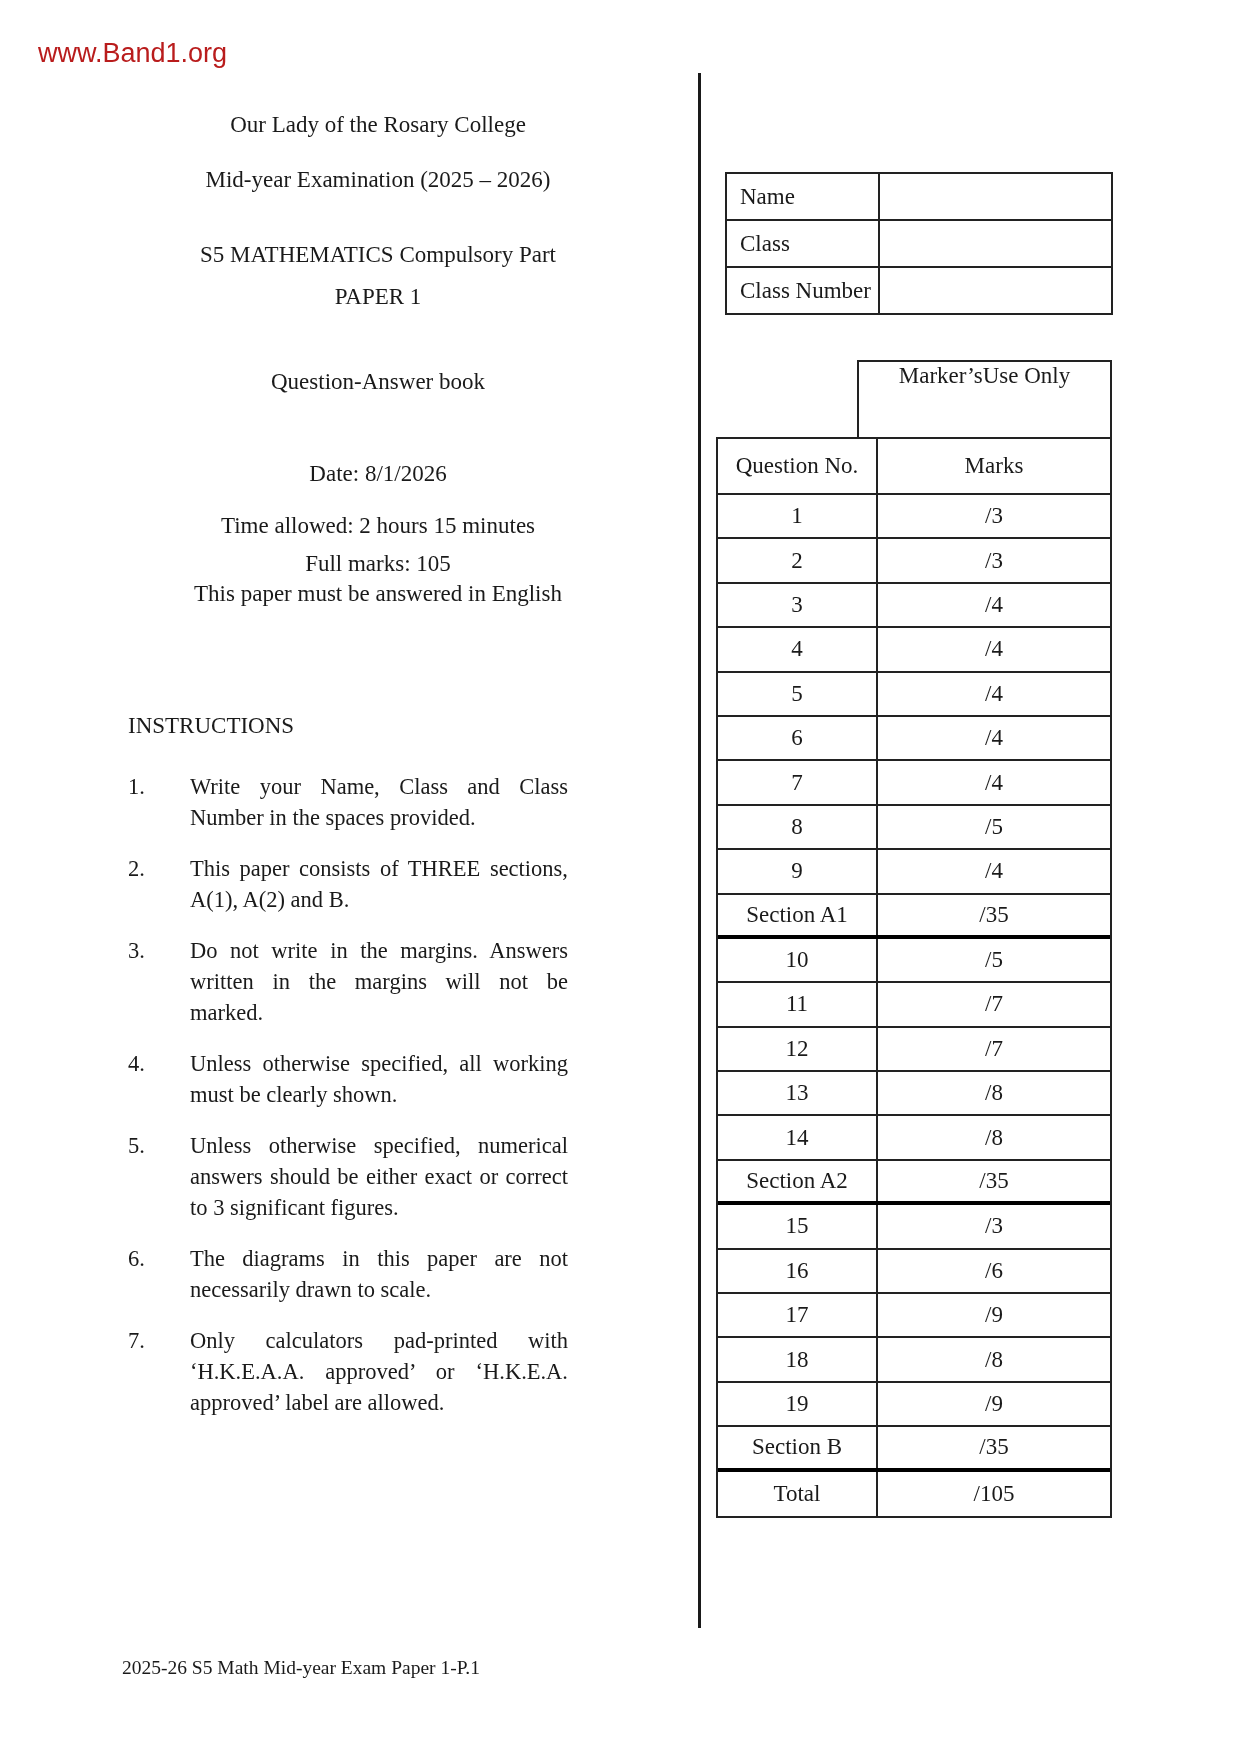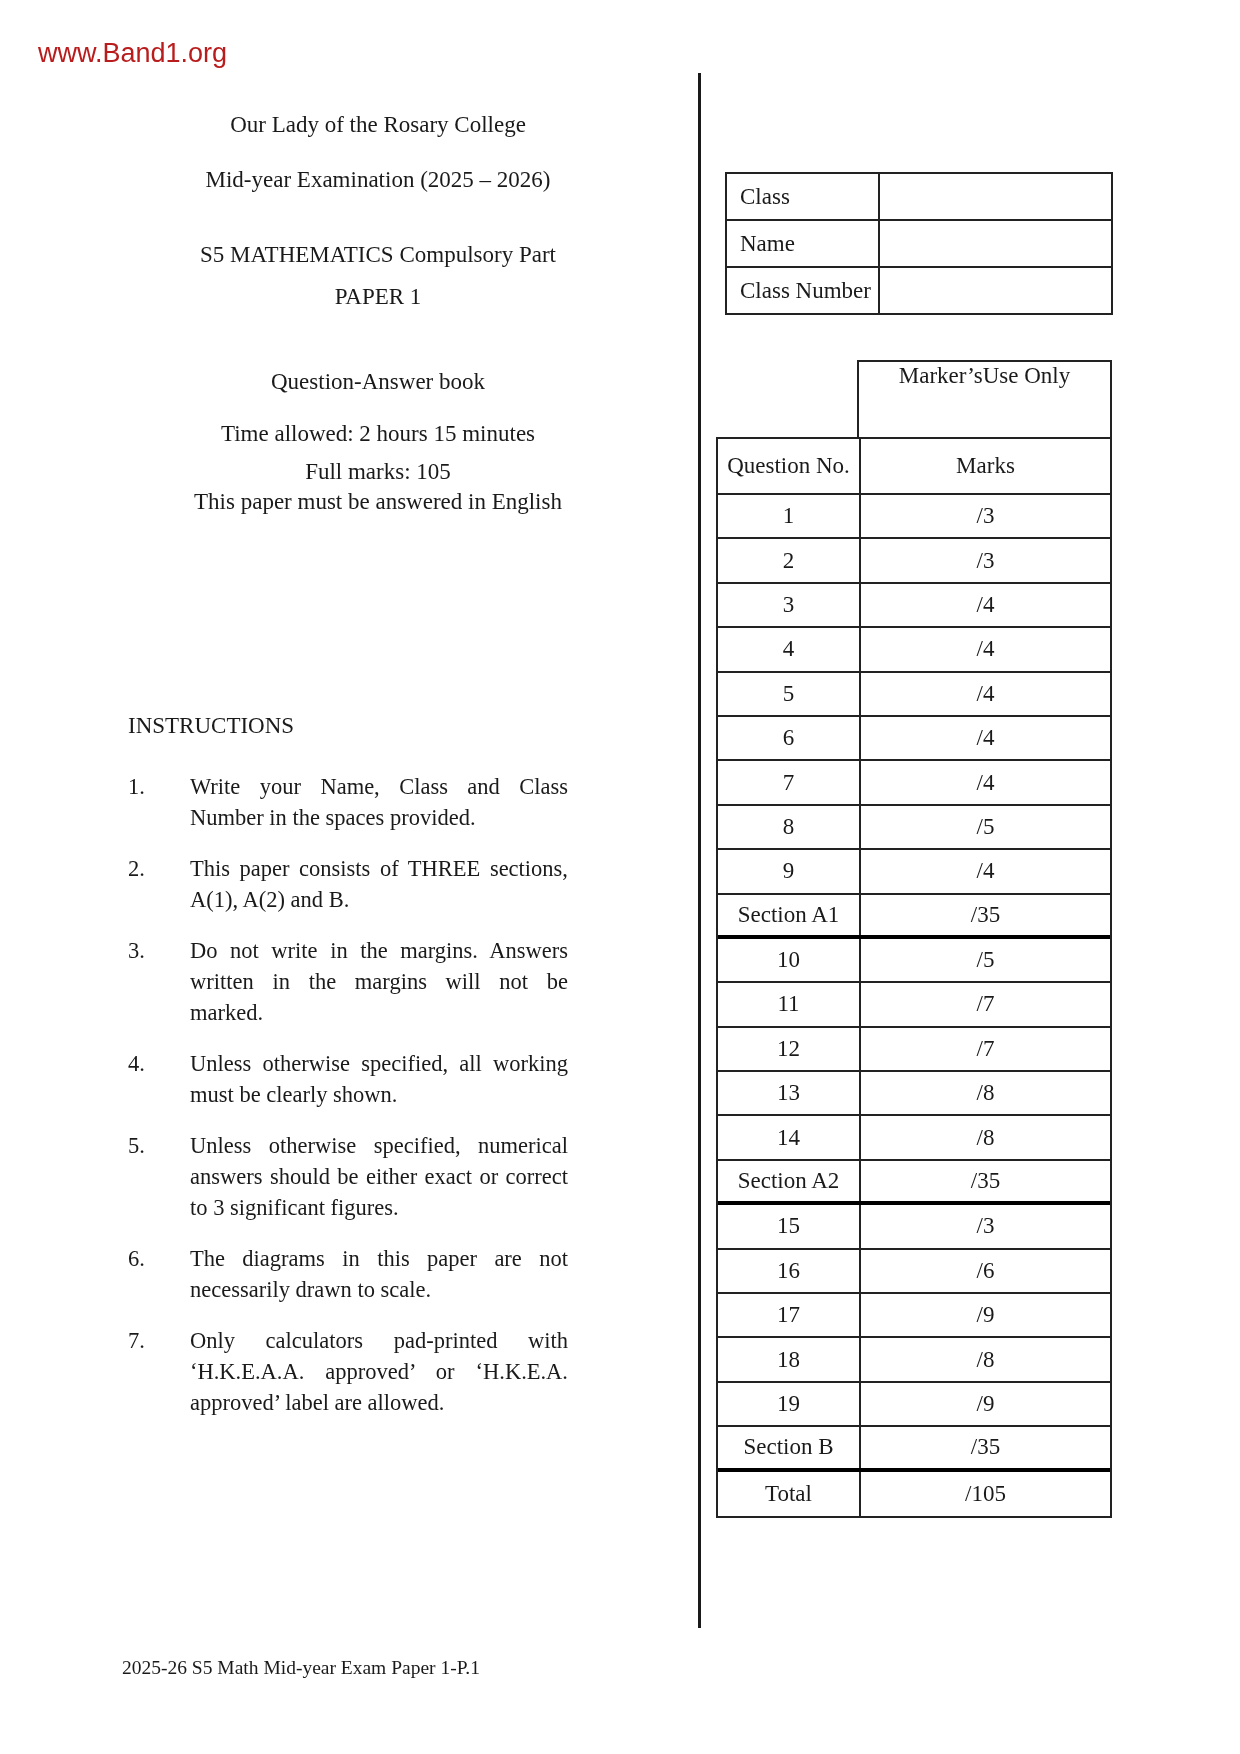--- a/index.html
+++ b/index.html
@@ -135,21 +135,21 @@
     display: flex;
     align-items: stretch;
     height: 44.4px;
     box-sizing: border-box;
     border-bottom: 2px solid #222222;
   }
   .mt-row.header { height: 56px; }
   .mt-row.section-break { border-bottom: 4px solid #000000; }
   .mt-row:last-child { border-bottom: none; }
   .mt-q {
-    width: 141px;
+    width: 158px;
     flex: none;
     box-sizing: border-box;
     display: flex;
     align-items: center;
     justify-content: center;
     border-radius: 16px;
   }
   .mt-m {
     flex: 1;
     border-left: 2px solid #222222;
@@ -172,20 +172,21 @@
 <div class="page">
 
   <div class="brand">www.Band1.org</div>
 
   <div class="headings">
     <div class="h-school">Our Lady of the Rosary College</div>
     <div class="h-exam">Mid-year Examination (2025 – 2026)</div>
     <div class="h-subject">S5 MATHEMATICS Compulsory Part</div>
     <div class="h-paper">PAPER 1</div>
     <div class="h-book">Question-Answer book</div>
+    <div class="h-date">Date: 8/1/2026</div>
     <div class="h-time">Time allowed: 2 hours 15 minutes</div>
     <div class="h-marks">Full marks: 105</div>
     <div class="h-lang">This paper must be answered in English</div>
   </div>
 
   <div class="instructions">
     <div class="instr-title">INSTRUCTIONS</div>
     <div>
         <div class="instr-item">
           <div class="instr-num">1.</div>
@@ -215,25 +216,25 @@
           <div class="instr-num">7.</div>
           <div class="instr-text">Only calculators pad-printed with ‘H.K.E.A.A. approved’ or ‘H.K.E.A. approved’ label are allowed.</div>
         </div>
       </div>
   </div>
 
   <div class="divider"></div>
 
   <div class="student-table">
       <div class="student-row">
+        <div class="student-label">Name</div>
+        <div class="student-value"></div>
+      </div>
+      <div class="student-row">
         <div class="student-label">Class</div>
-        <div class="student-value"></div>
-      </div>
-      <div class="student-row">
-        <div class="student-label">Name</div>
         <div class="student-value"></div>
       </div>
       <div class="student-row">
         <div class="student-label">Class Number</div>
         <div class="student-value"></div>
       </div>
     </div>
 
   <div class="marker-table">
     <div class="mt-corner">

